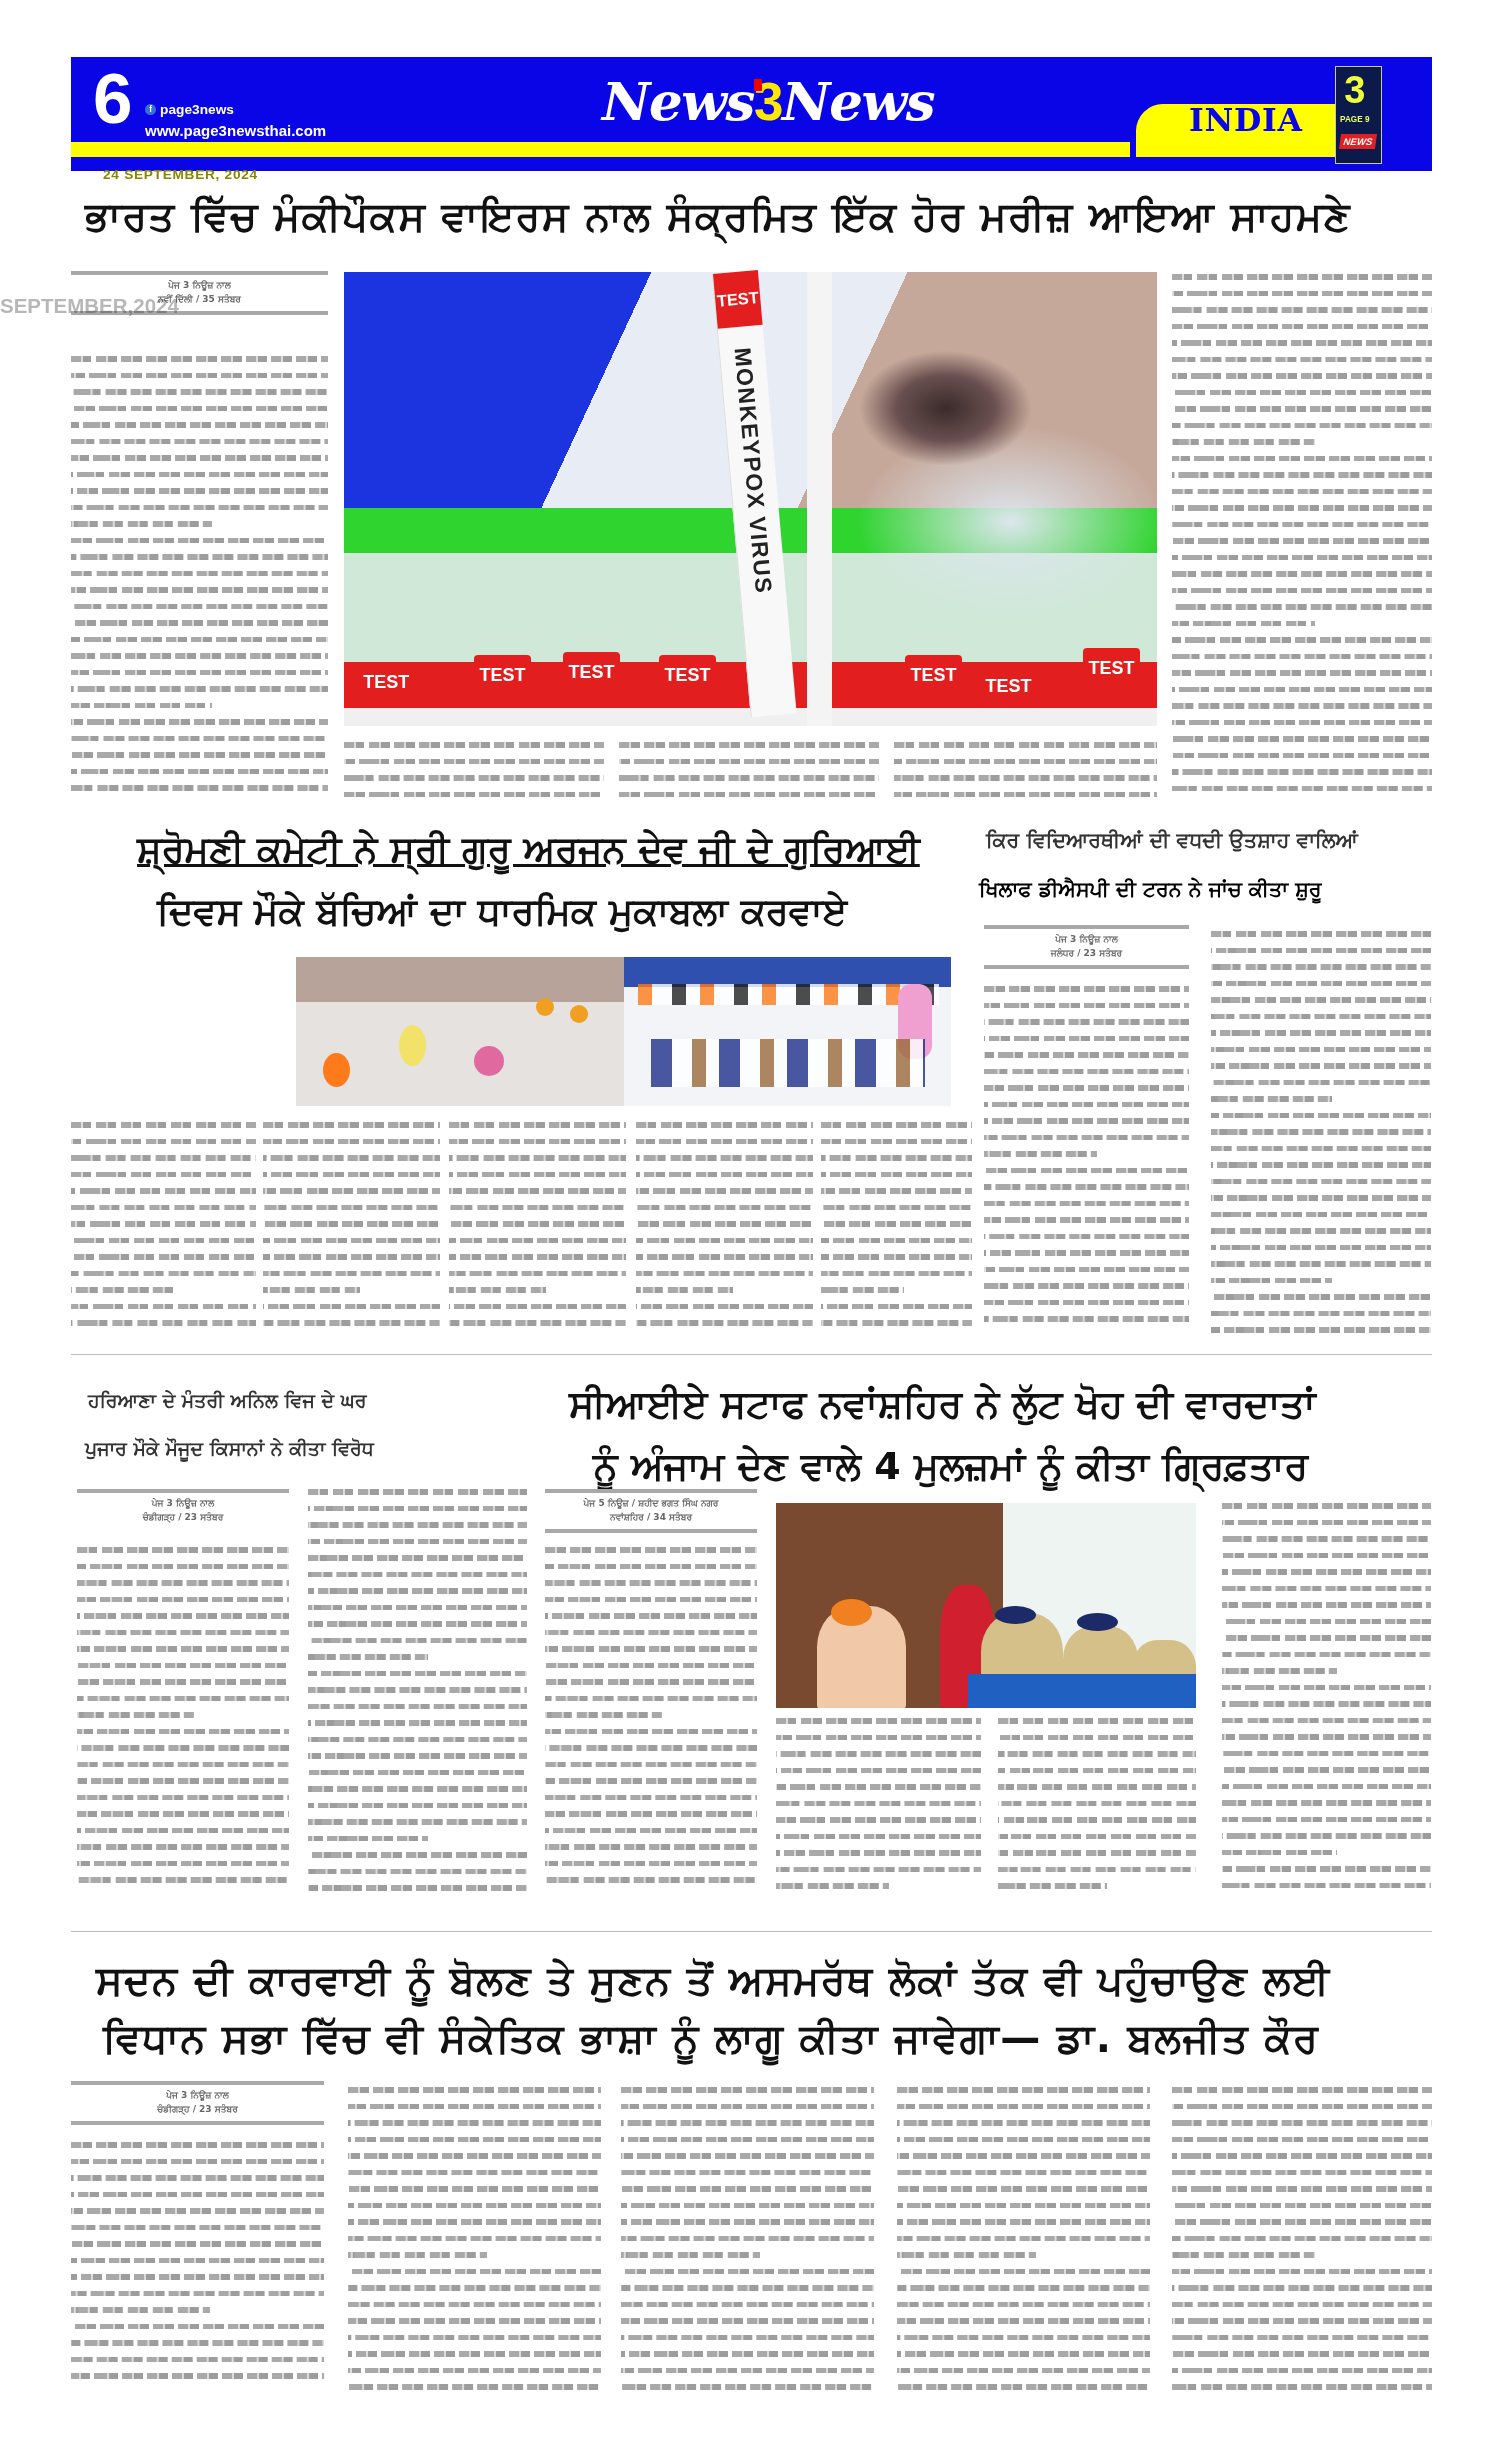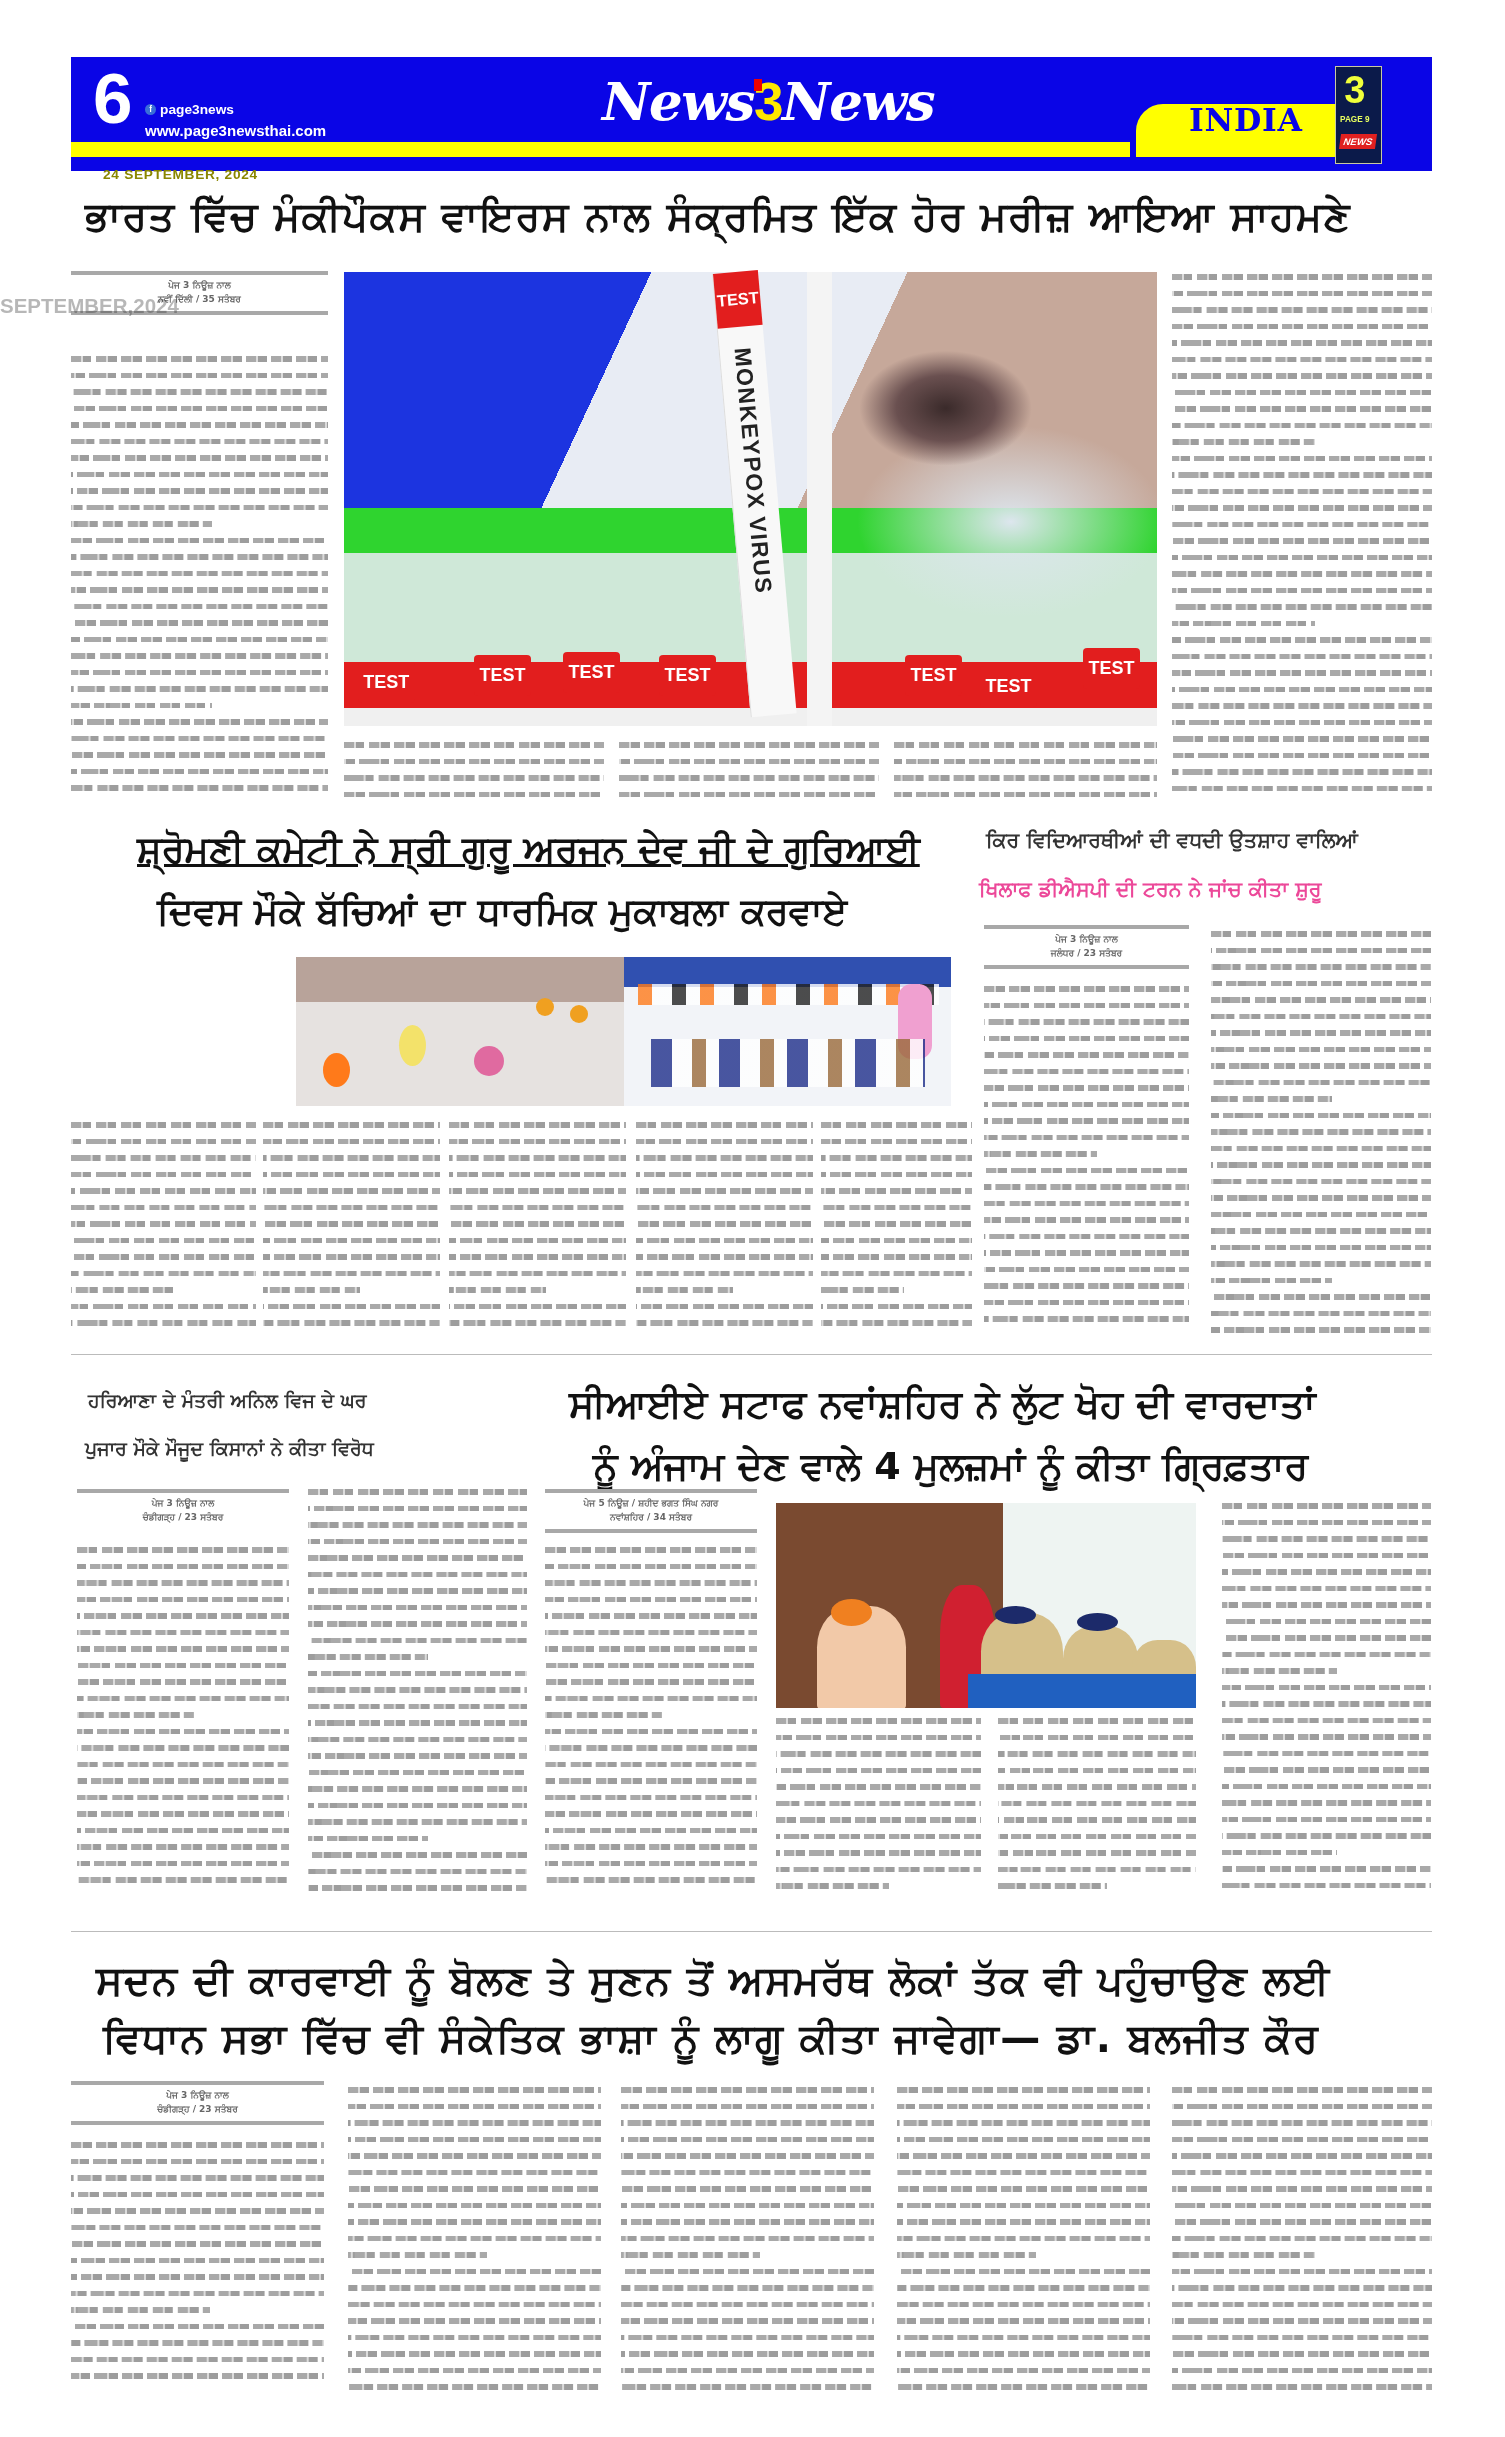--- a/index.html
+++ b/index.html
@@ -22,21 +22,21 @@
   #badge{left:1335px;top:66px;width:45px;height:96px;background:#0b1a4a;border:1.4px solid #c9c9a0;}
   #badge .b3{position:absolute;left:8.2px;top:4.1px;font:bold 38px/1 "Liberation Sans",sans-serif;color:#f1ff3a;}
   #badge .bp{position:absolute;left:4.1px;top:49px;font:bold 8.2px/1 "Liberation Sans",sans-serif;color:#e8ff60;}
   #badge .bn{position:absolute;left:4.1px;top:67px;width:36px;height:15px;background:#e02020;color:#fff;font:bold italic 9.6px/15px "Liberation Sans",sans-serif;text-align:center;transform:skew(-8deg);}
 
   .headline{font-family:"DejaVu Sans",sans-serif;font-weight:bold;color:#111;white-space:nowrap;}
   #hl-1{left:85px;top:193px;font-size:40px;letter-spacing:1.4px;}
   #hl-2a{left:137px;top:828px;font-size:37px;text-decoration:underline;}
   #hl-2b{left:157px;top:890px;font-size:37px;}
   #hl-3a{left:986px;top:828px;font-size:20.5px;color:#333;}
-  #hl-3b{left:979px;top:877px;font-size:20.5px;color:#ec4899;}
+  #hl-3b{left:979px;top:877px;font-size:20.5px;color:#000000;}
   #hl-4a{left:88px;top:1389px;font-size:19px;color:#333;}
   #hl-4b{left:85px;top:1437px;font-size:19px;color:#333;}
   #hl-5a{left:569px;top:1382px;font-size:38px;}
   #hl-5b{left:593px;top:1444px;font-size:38px;}
   #hl-6a{left:96px;top:1957px;font-size:40px;letter-spacing:1.4px;}
   #hl-6b{left:103px;top:2015px;font-size:40px;letter-spacing:1.4px;}
 
   .byline{border-top:4.1px solid #a8a8a8;border-bottom:4.1px solid #a8a8a8;padding:4.1px 0;font:bold 9px/13.7px "DejaVu Sans",sans-serif;color:#666;text-align:center;}
   .col{overflow:hidden;}
   .col .ln{height:5.5px;margin:0 0 11px 0;background:repeating-linear-gradient(90deg,#9a9a9a 0 9.6px,#d6d6d6 9.6px 12.3px,#8c8c8c 12.3px 20.5px,#fff 20.5px 25px);opacity:.85;}

